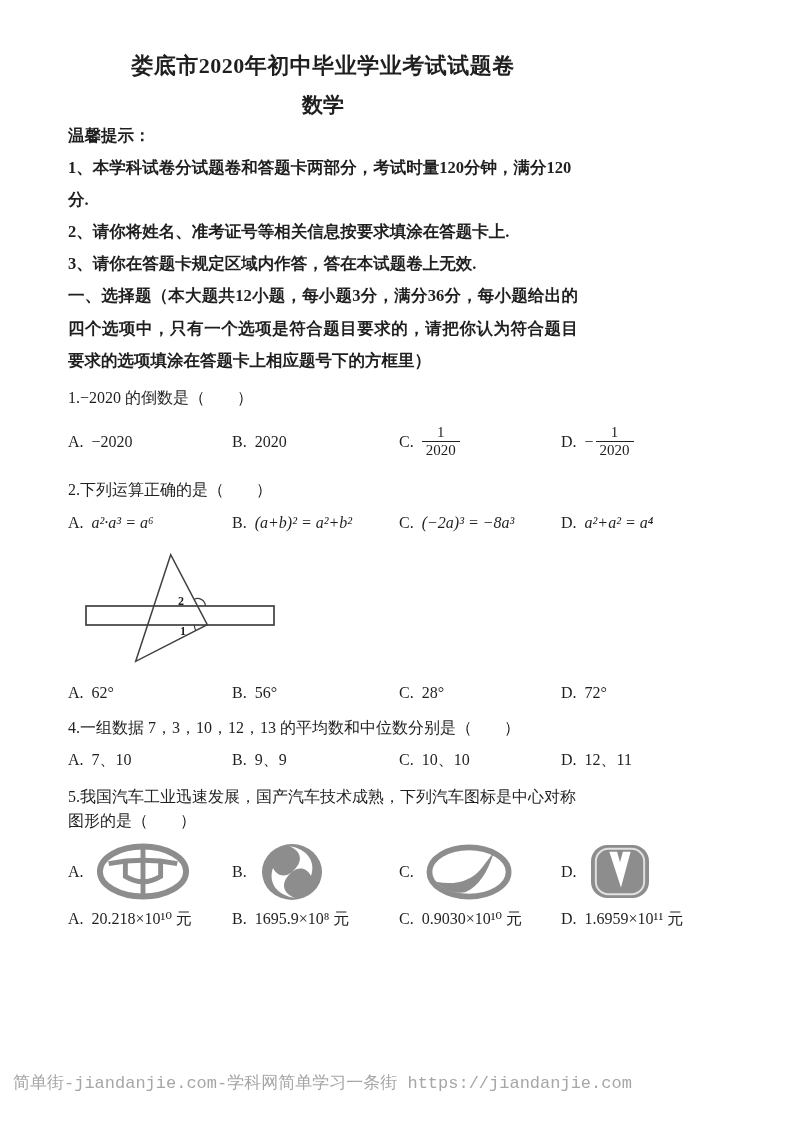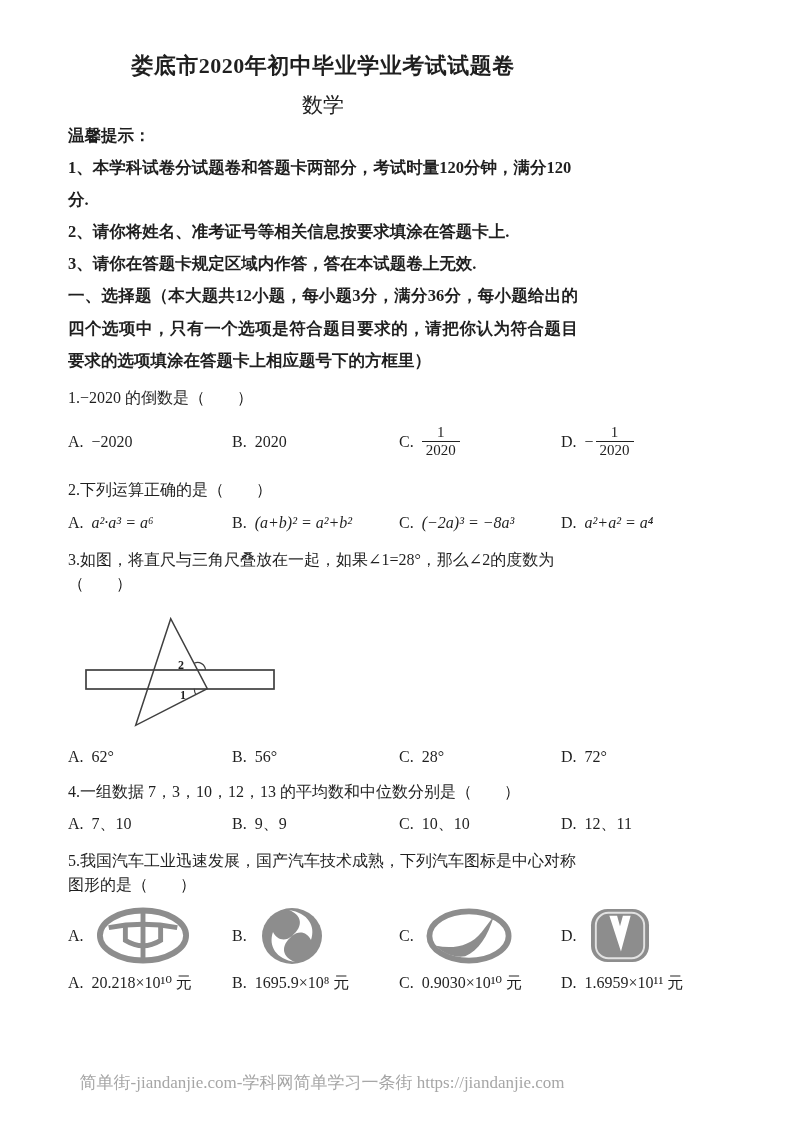--- a/index.html
+++ b/index.html
@@ -3,21 +3,21 @@
 <meta charset="utf-8">
 <style>
   html,body{margin:0;padding:0;}
   body{
     width:793px;height:1122px;background:#ffffff;color:#1f1f1f;
     font-family:"Liberation Serif","DejaVu Serif","DejaVu Sans",serif;
     overflow:hidden;position:relative;
   }
   .page{box-sizing:border-box;width:644px;height:1122px;padding:50px 66px 16px 68px;position:relative;}
   .title{font-size:22px;font-weight:bold;text-align:center;line-height:32px;margin:0;letter-spacing:.5px;}
-  .subject{font-size:21px;font-weight:normal;text-align:center;line-height:30px;margin:8px 0 0 0;}
+  .subject{font-size:21px;font-weight:bold;text-align:center;line-height:30px;margin:8px 0 0 0;}
   .bold-line{font-size:16.5px;font-weight:bold;line-height:32px;margin:0;}
   .notice-head{margin-top:0;}
   .section-head{text-align:justify;line-height:32.5px;}
   .qtext{font-size:16px;line-height:24px;margin:0;}
   .q1t{margin-top:8px;}
   .q2t{margin-top:12px;}
   .q3t{margin-top:16px;}
   .q4t{margin-top:14px;}
   .q5t{margin-top:14px;}
   .q6t{margin-top:22px;line-height:34px;text-align:justify;}
@@ -31,23 +31,23 @@
   .opts-q6{margin-top:6px;}
   .mathv{font-style:italic;}
   .frac{display:inline-flex;flex-direction:column;align-items:center;line-height:1.15;font-size:15px;vertical-align:middle;}
   .frac .den{border-top:1.4px solid #222;}
   .frac .num,.frac .den{padding:0 4px;}
   .minus{margin-right:2px;}
   .figure-wrap{margin:8px 0 0 16px;height:138px;}
   .logos-row{margin-top:8px;min-height:62px;}
   .logo-svg{margin-left:4px;}
   .footer{
-    position:absolute;left:0;bottom:28px;width:100%;text-align:center;
+    position:absolute;left:13px;bottom:28px;width:100%;
     color:#a6a6a6;font-size:17px;
-    font-family:Liberation Serif, serif;
+    font-family:Liberation Mono, monospace;
   }
 </style>
 </head>
 <body>
 
 <div class="page">
 
   <h1 class="title">娄底市2020年初中毕业学业考试试题卷</h1>
   <h2 class="subject">数学</h2>
 
@@ -98,21 +98,20 @@
     <div class="opt">
       <span class="olabel">C.</span>
       <span class="mathv">(−2a)³ = −8a³</span>
     </div>
     <div class="opt">
       <span class="olabel">D.</span>
       <span class="mathv">a²+a² = a⁴</span>
     </div>
   </div>
 
-  <p class="qtext q3t">3.如图，将直尺与三角尺叠放在一起，如果∠1=28°，那么∠2的度数为（　　）</p>
   <div class="figure-wrap">
     <svg width="215" height="138" viewBox="0 0 215 138">
       <polygon points="86.7,14.7 51.7,121.3 123.3,84.7" fill="none" stroke="#404040" stroke-width="1.5"></polygon>
       <rect x="2" y="66" width="188" height="19" fill="none" stroke="#404040" stroke-width="1.7"></rect>
       <path d="M121.5 66 A8 8 0 0 0 110.2 59.2" fill="none" stroke="#404040" stroke-width="1.2"></path>
       <path d="M110.3 84.7 A13 13 0 0 0 111.9 90.8" fill="none" stroke="#404040" stroke-width="1.2"></path>
       <text x="97" y="65" font-size="12" font-weight="bold" fill="#1f1f1f" text-anchor="middle">2</text>
       <text x="99" y="95" font-size="12" font-weight="bold" fill="#1f1f1f" text-anchor="middle">1</text>
     </svg>
   </div>

